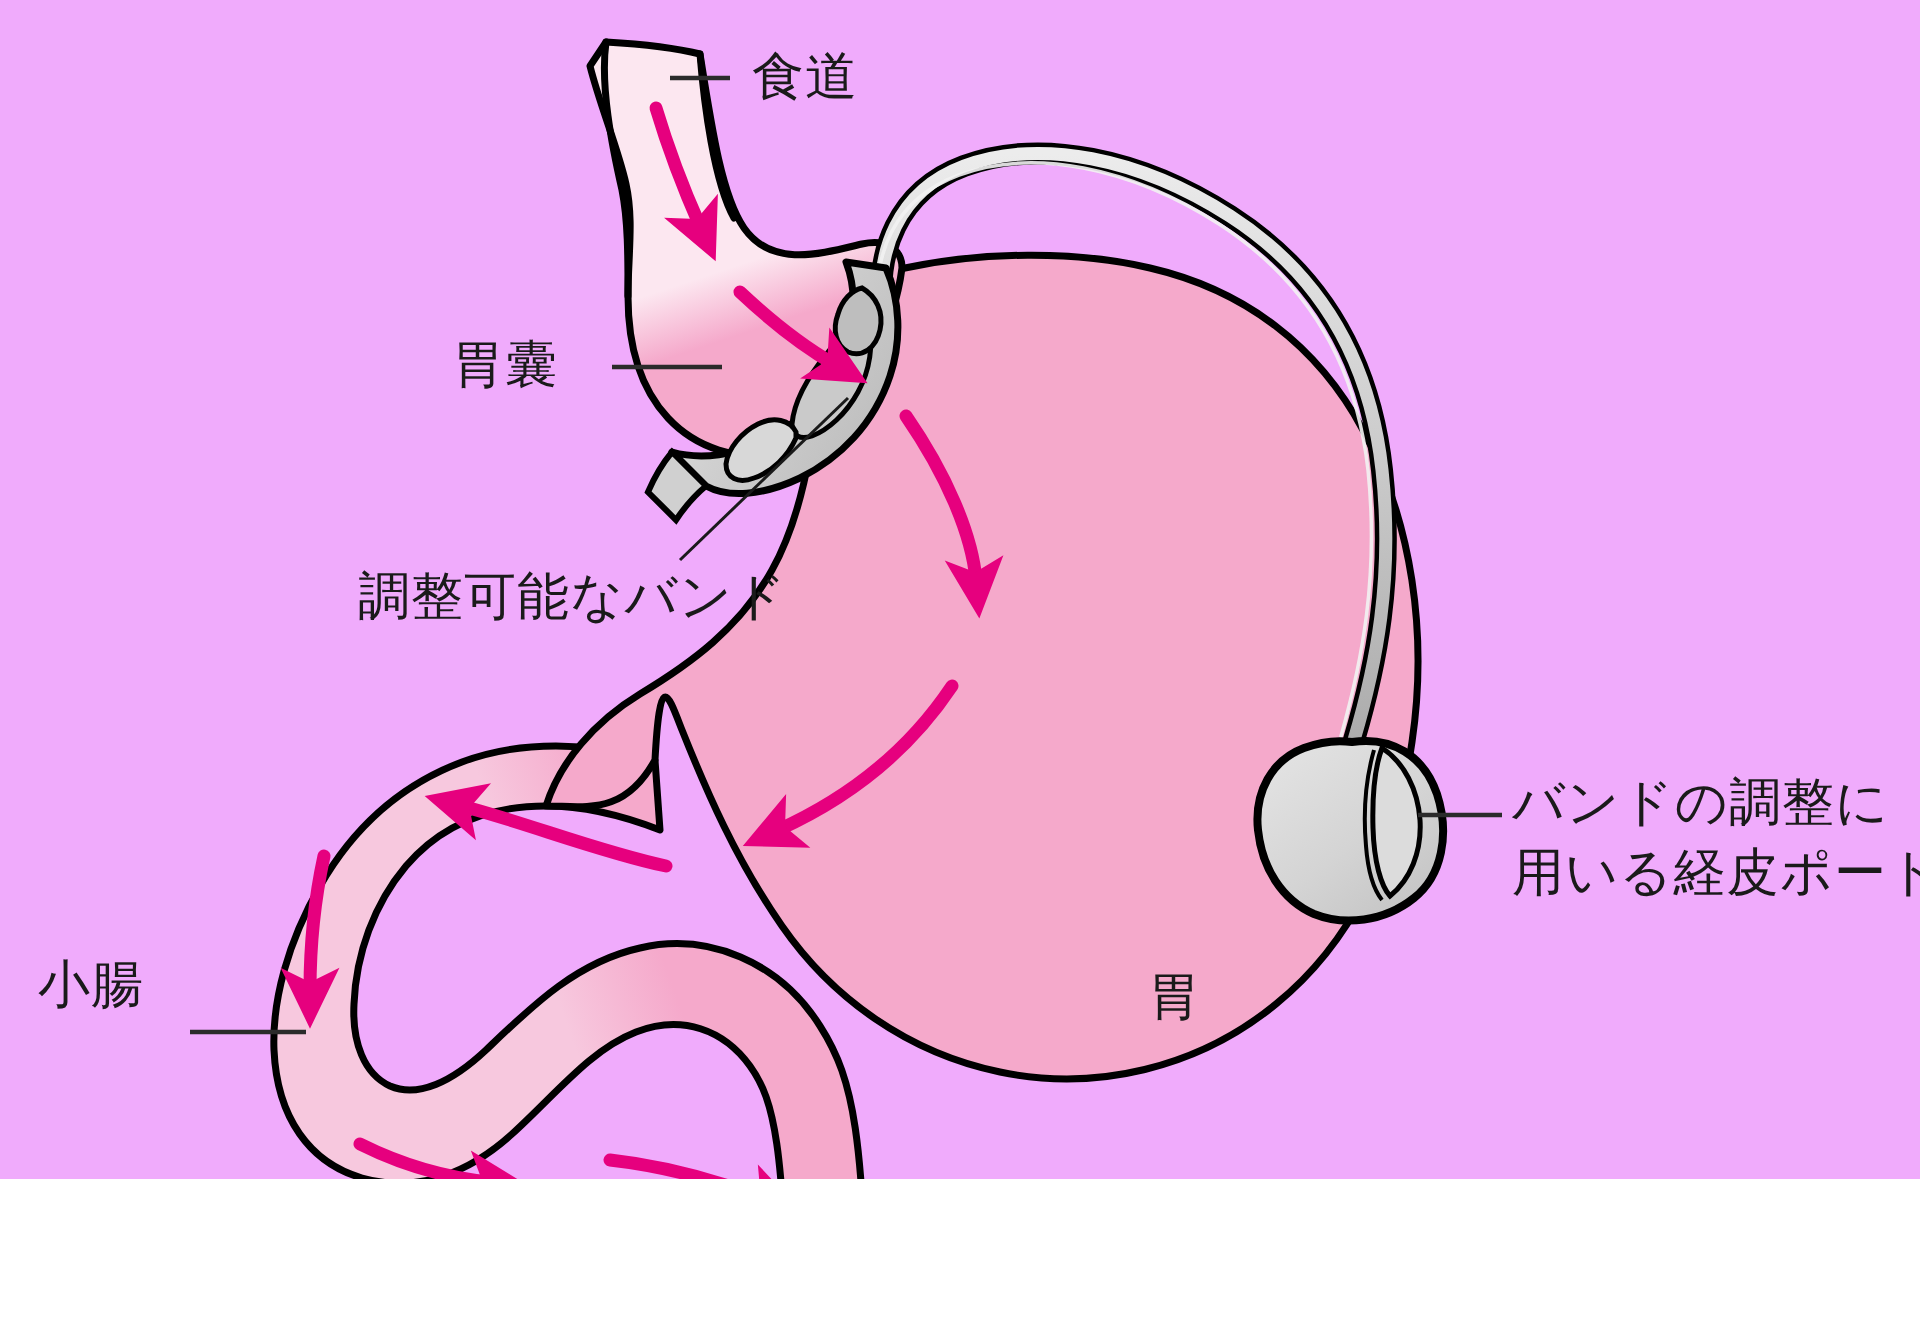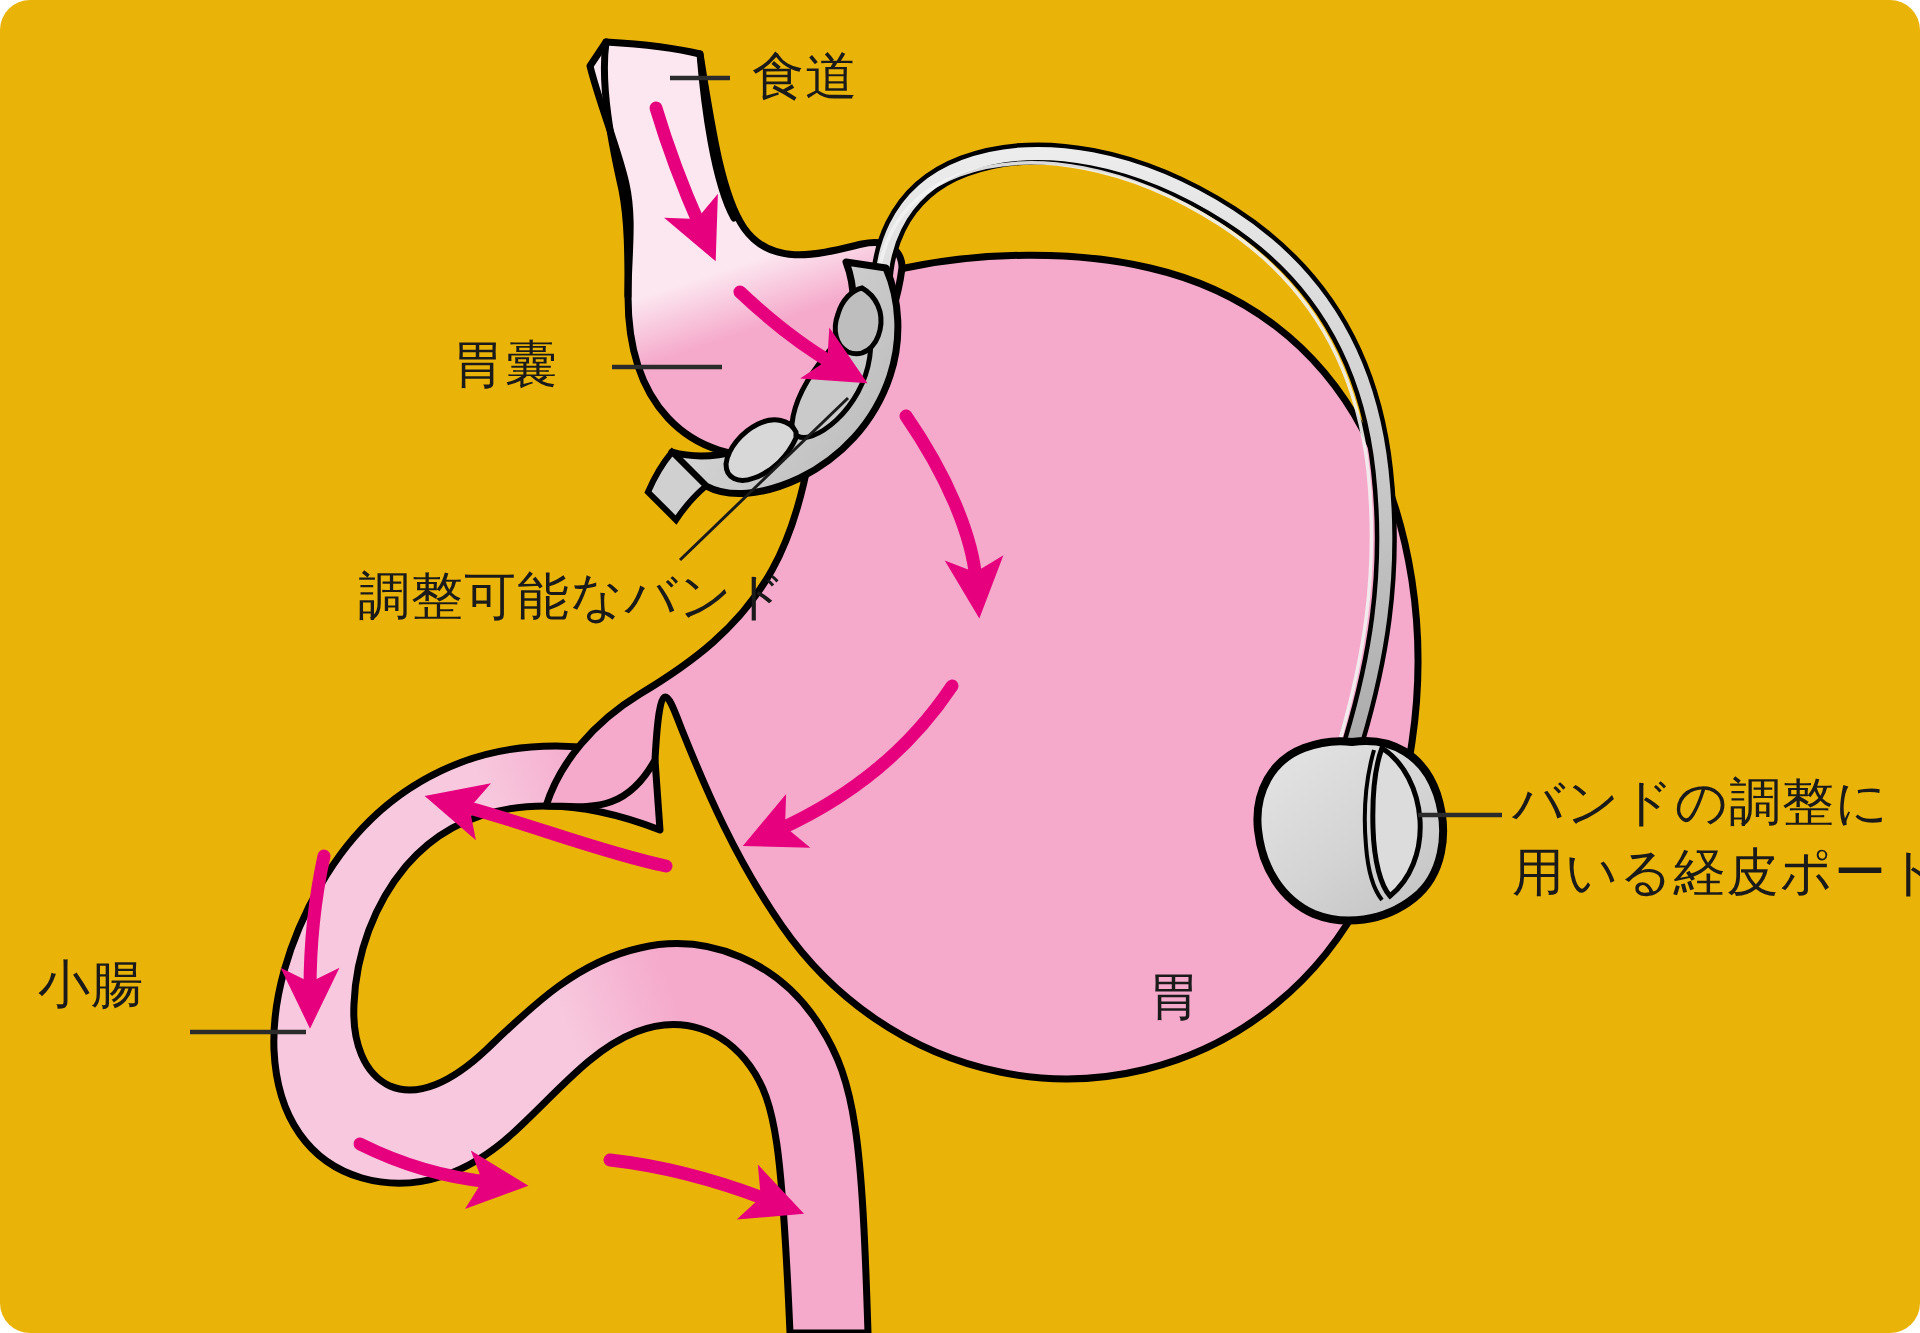--- a/index.html
+++ b/index.html
@@ -7,24 +7,23 @@
     margin: 0;
     padding: 0;
     background: #ffffff;
   }
   body {
     font-family: "Liberation Sans", "DejaVu Sans", sans-serif;
   }
   #figure-root {
     position: relative;
     width: 1920px;
-    height: 1333px;
-    background: #eab308;
+    height: 1179px;
+    background: #f0abfc;
     overflow: hidden;
-    border-radius: 30px;
   }
   #diagram-svg {
     position: absolute;
     inset: 0;
     width: 1920px;
     height: 1333px;
     display: block;
   }
   .dg-label {
     font-family: "Liberation Sans", "DejaVu Sans", sans-serif;

